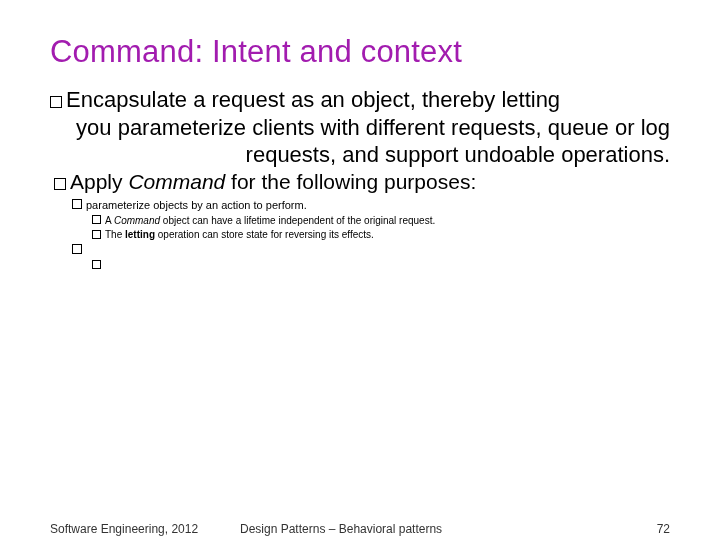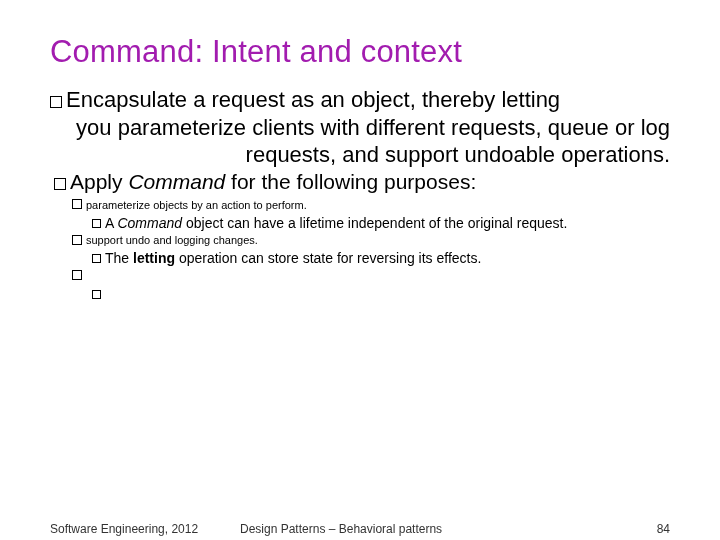--- a/index.html
+++ b/index.html
@@ -6,21 +6,21 @@
   html, body { width: 720px; height: 540px; background: #fff; font-family: Arial, Helvetica, sans-serif; color: #000; }
   .slide { width: 720px; height: 540px; position: relative; padding: 34px 50px 0 50px; }
   .title { font-size: 31px; color: #a21caf; font-weight: 400; margin-bottom: 16px; letter-spacing: 0.2px; }
   .box { display: inline-block; width: 12px; height: 12px; border: 1.5px solid #000; margin-right: 4px; position: relative; top: 1px; }
   .box-sm { width: 10px; height: 10px; border-width: 1.2px; top: 0.5px; }
   .box-xs { width: 9px; height: 9px; border-width: 1px; top: 0.5px; }
   .lvl1 { font-size: 22px; line-height: 1.25; padding-left: 4px; text-indent: -4px; }
   .lvl1 .cont { padding-left: 20px; text-align: right; }
   .lvl1-b { font-size: 21px; line-height: 1.25; margin-bottom: 4px; padding-left: 4px; }
   .lvl2 { font-size: 11px; line-height: 1.25; margin-left: 22px; margin-bottom: 2px; }
-  .lvl3 { font-size: 14px; line-height: 1.25; margin-left: 42px; margin-bottom: 2px; }
+  .lvl3 { font-size: 10px; line-height: 1.25; margin-left: 42px; margin-bottom: 2px; }
   em.kw { font-style: italic; }
   b.kw { font-weight: bold; font-style: normal; }
   .footer { position: absolute; bottom: 18px; left: 0; width: 720px; font-size: 12px; color: #333; }
   .foot-left { position: absolute; left: 50px; }
   .foot-center { position: absolute; left: 240px; }
   .foot-right { position: absolute; right: 50px; }
 </style>
 </head>
 <body>
 
@@ -39,36 +39,33 @@
 
   <div class="lvl2">
     <span class="box box-sm"></span><span>parameterize objects by an action to perform.</span>
   </div>
 
 
   <div class="lvl3">
     <span class="box box-xs"></span><span>A </span><em class="kw">Command</em><span> object can have a lifetime independent of the original request.</span>
   </div>
 
-  <div class="lvl2">
-    <span class="box box-sm"></span><span>support undo and logging changes.</span>
-  </div>
 
   <div class="lvl3">
     <span class="box box-xs"></span><span>The </span><b class="kw">letting</b><span> operation can store state for reversing its effects.</span>
   </div>
 
 
   <div class="lvl2">
     <span class="box box-sm"></span>
   </div>
 
   <div class="lvl3">
     <span class="box box-xs"></span>
   </div>
 
   <div class="footer">
     <span class="foot-left">Software Engineering, 2012</span>
     <span class="foot-center">Design Patterns – Behavioral patterns</span>
-    <span class="foot-right">84</span>
+    <span class="foot-right">72</span>
   </div>
 
 </div>
 
 </body></html>

